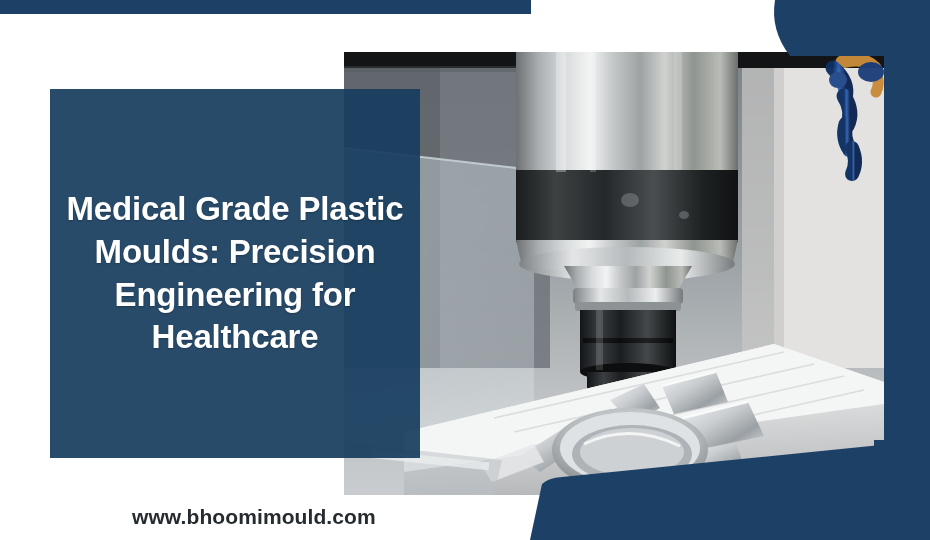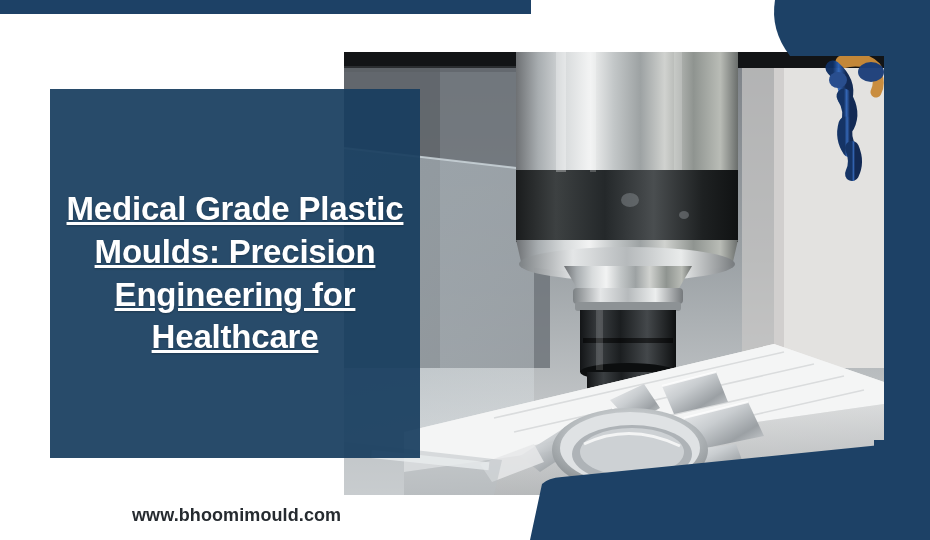--- a/index.html
+++ b/index.html
@@ -46,28 +46,27 @@
   }
   .headline {
     color:#ffffff;
     font-size:33px;
     line-height:1.30;
     font-weight:bold;
     text-align:center;
     letter-spacing:-0.2px;
     padding:0 14px;
     text-shadow:0 1px 2px rgba(0,0,0,.25);
-    text-decoration:underline;
   }
 
   
   .url {
     position:absolute;
     left:132px; top:505px;
-    font-size:18px;
+    font-size:21px;
     font-weight:bold;
     color:#262b30;
     letter-spacing:0.1px;
   }
 
   
   .shape-tr, .shape-br { position:absolute; }
   .shape-tr { right:0; top:0; width:170px; height:56px; }
   .shape-br { right:0; bottom:0; width:400px; height:100px; }
   .shape-right-col {

